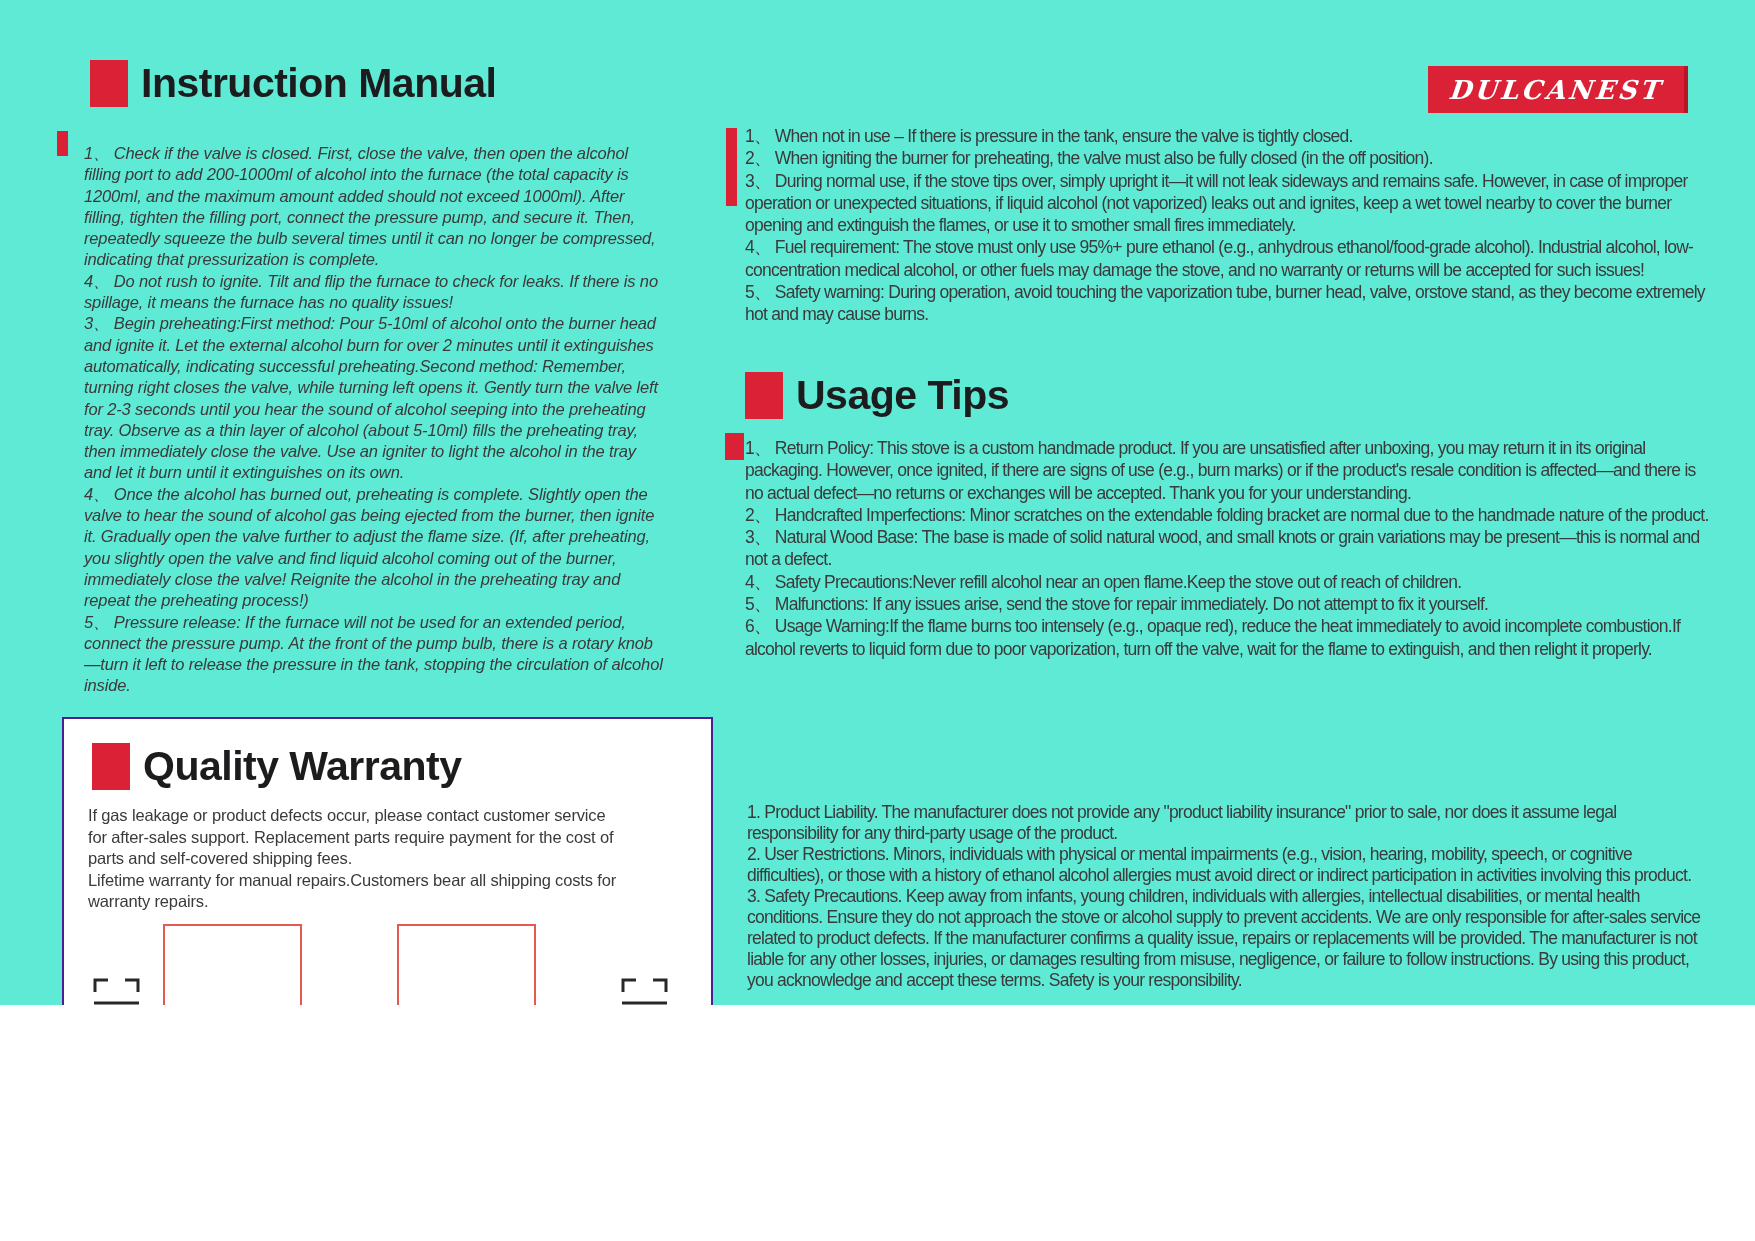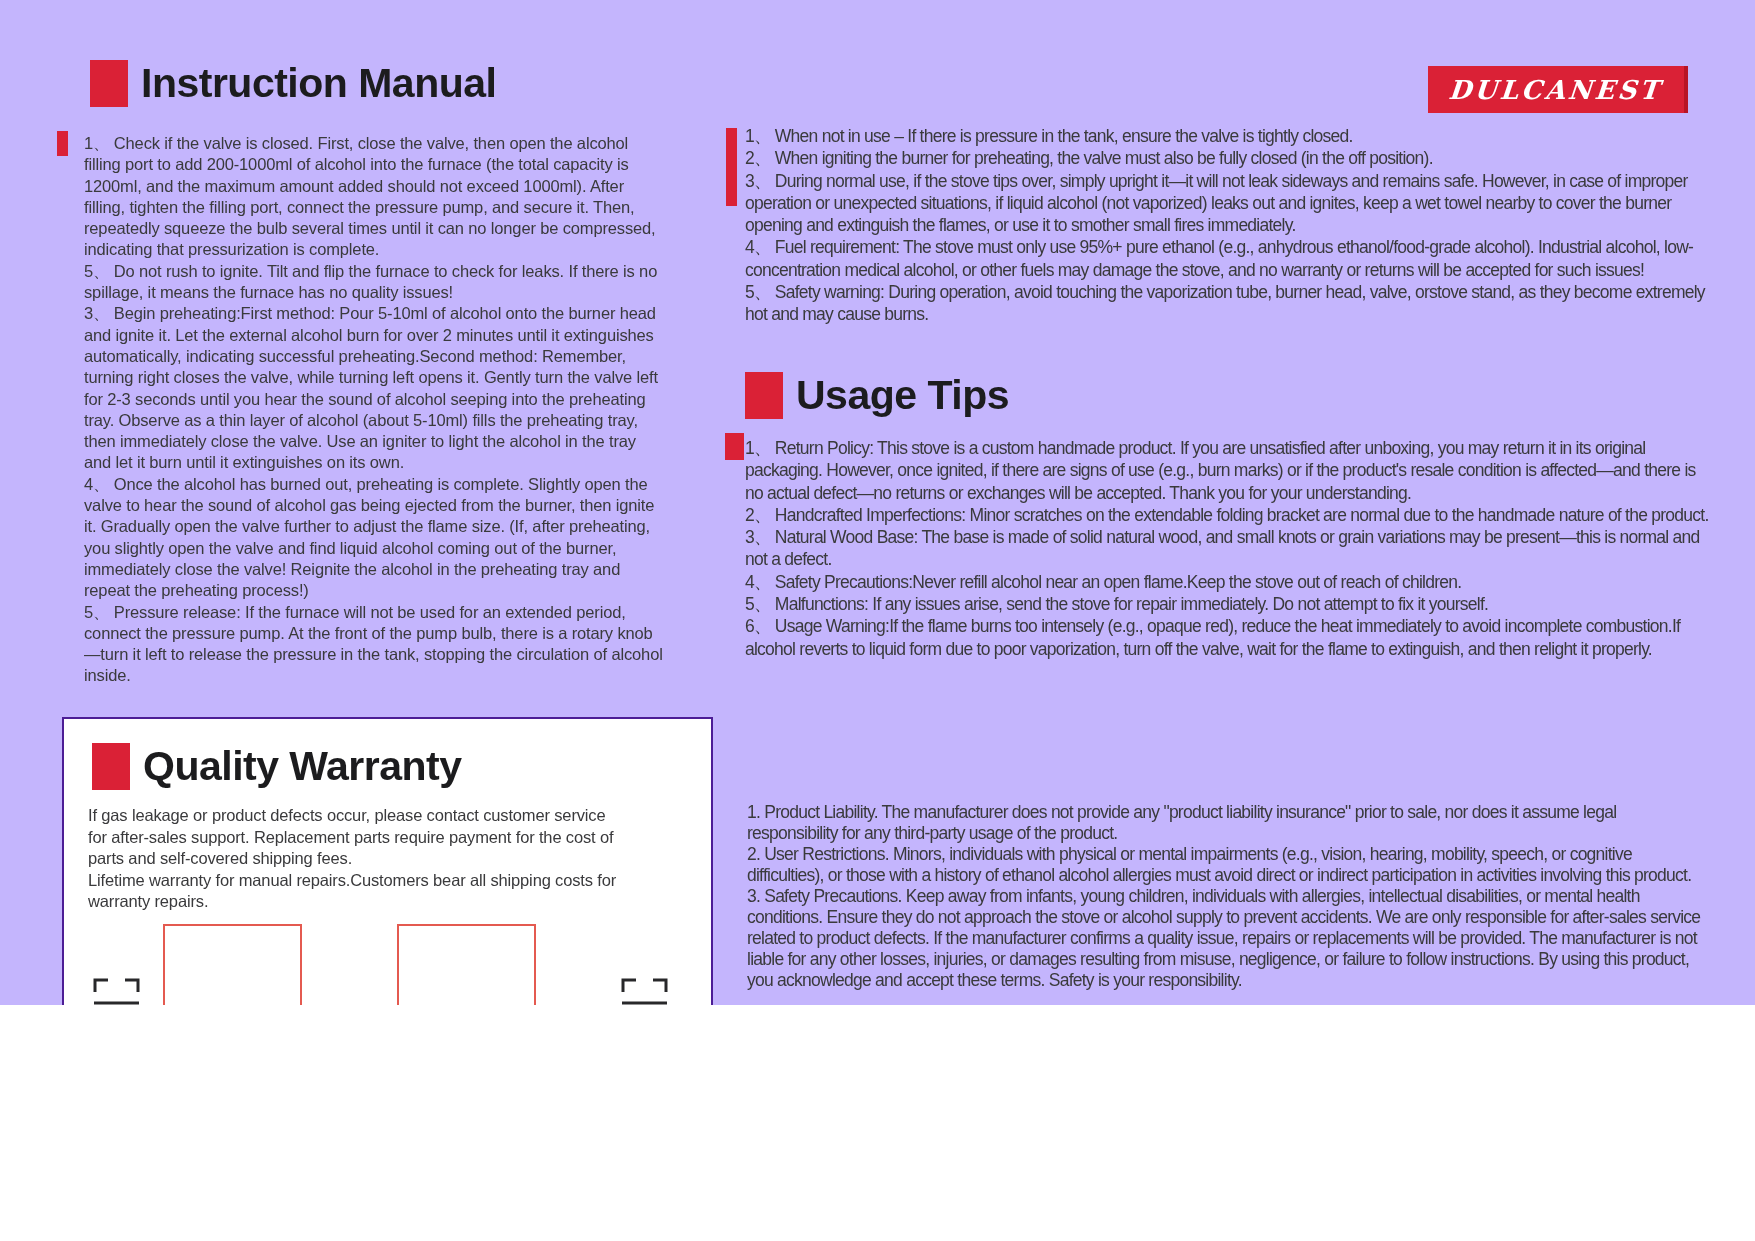--- a/index.html
+++ b/index.html
@@ -1,19 +1,19 @@
 <!DOCTYPE html>
 <html><head>
 <meta charset="utf-8">
 <style>
   html,body{margin:0;padding:0;background:#fff;}
   .page{
     position:relative;
     width:1755px;height:1005px;
-    background:#c4b5fd;
+    background:#5eead4;
     font-family:"Liberation Sans","DejaVu Sans",sans-serif;
     color:#3a3a3c;
     overflow:hidden;
   }
   
   .heading{position:absolute;display:flex;align-items:flex-start;gap:13px;}
   .heading .sq{width:38px;height:47px;background:#DA2136;flex:0 0 auto;}
   .heading h2{
     margin:0;font-size:41px;line-height:47px;font-weight:700;
     color:#1c1c1e;letter-spacing:-0.5px;white-space:nowrap;
@@ -65,40 +65,40 @@
     letter-spacing:-0.6px;white-space:nowrap;}
   .footer .bar{position:absolute;left:518px;top:1px;width:253px;height:21px;background:#DA2136;}
   .footer .made{position:absolute;left:790px;top:2px;font-size:18px;
     letter-spacing:0.2px;word-spacing:9px;white-space:nowrap;}
   
   #h-im{left:90px;top:60px;}
   #h-att{left:745px;top:60px;}
   #h-ut{left:745px;top:372px;}
   #h-psd{left:745px;top:739px;}
   
-  #list-im{left:84px;top:133px;}
+  #list-im{left:84px;top:143px;font-style:italic;}
   #list-att{left:745px;top:125px;}
   #list-ut{left:745px;top:437px;}
   #list-psd{left:747px;top:802px;}
 </style>
 </head>
 <body>
 
 <div class="page">
 
   <div class="heading" id="h-im">
     <span class="sq"></span>
     <h2>Instruction Manual</h2>
   </div>
 
   <span class="accent" id="mark-im"></span>
 
   <div class="list left-body" id="list-im">
     <p>1、 Check if the valve is closed. First, close the valve, then open the alcohol filling port to add 200-1000ml of alcohol into the furnace (the total capacity is 1200ml, and the maximum amount added should not exceed 1000ml). After filling, tighten the filling port, connect the pressure pump, and secure it. Then, repeatedly squeeze the bulb several times until it can no longer be compressed, indicating that pressurization is complete.</p>
-    <p>5、 Do not rush to ignite. Tilt and flip the furnace to check for leaks. If there is no spillage, it means the furnace has no quality issues!</p>
+    <p>4、 Do not rush to ignite. Tilt and flip the furnace to check for leaks. If there is no spillage, it means the furnace has no quality issues!</p>
     <p>3、 Begin preheating:First method: Pour 5-10ml of alcohol onto the burner head and ignite it. Let the external alcohol burn for over 2 minutes until it extinguishes automatically, indicating successful preheating.Second method: Remember, turning right closes the valve, while turning left opens it. Gently turn the valve left for 2-3 seconds until you hear the sound of alcohol seeping into the preheating tray. Observe as a thin layer of alcohol (about 5-10ml) fills the preheating tray, then immediately close the valve. Use an igniter to light the alcohol in the tray and let it burn until it extinguishes on its own.</p>
     <p>4、 Once the alcohol has burned out, preheating is complete. Slightly open the valve to hear the sound of alcohol gas being ejected from the burner, then ignite it. Gradually open the valve further to adjust the flame size. (If, after preheating, you slightly open the valve and find liquid alcohol coming out of the burner, immediately close the valve! Reignite the alcohol in the preheating tray and repeat the preheating process!)</p>
     <p>5、 Pressure release: If the furnace will not be used for an extended period, connect the pressure pump. At the front of the pump bulb, there is a rotary knob—turn it left to release the pressure in the tank, stopping the circulation of alcohol inside.</p>
   </div>
 
   <div class="warranty-box">
     <div class="heading">
       <span class="sq"></span>
       <h2>Quality Warranty</h2>
     </div>

